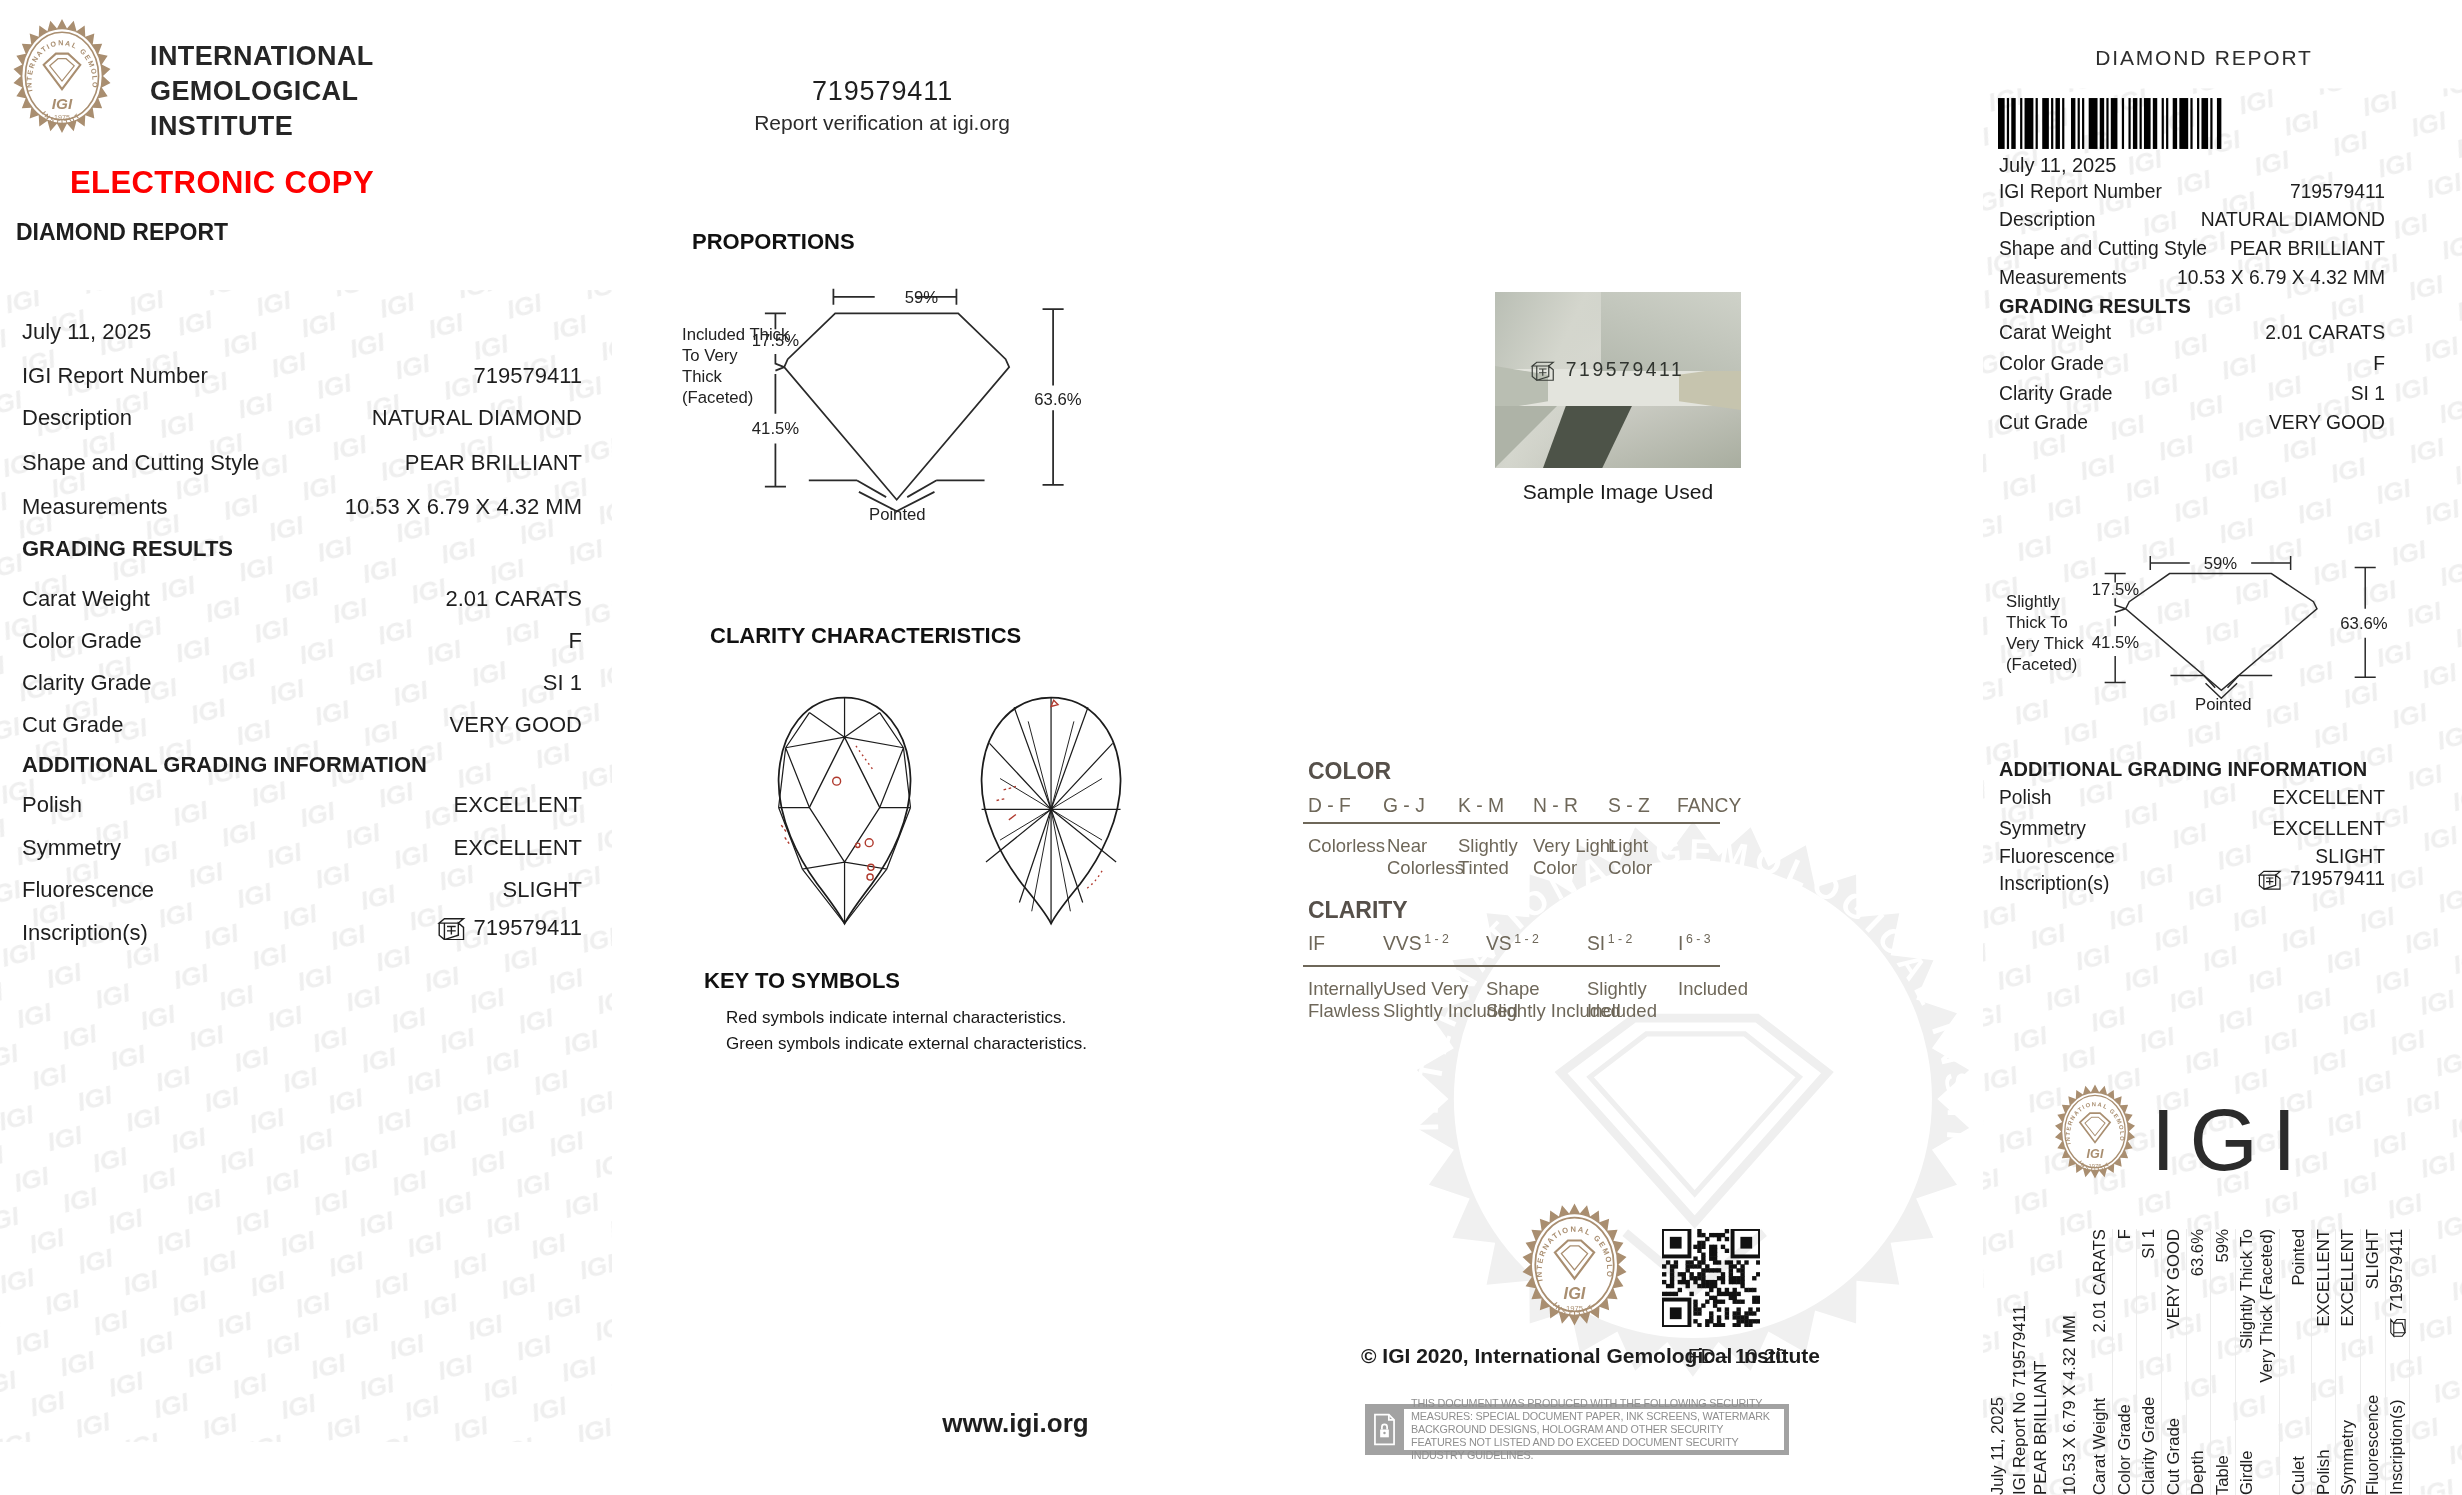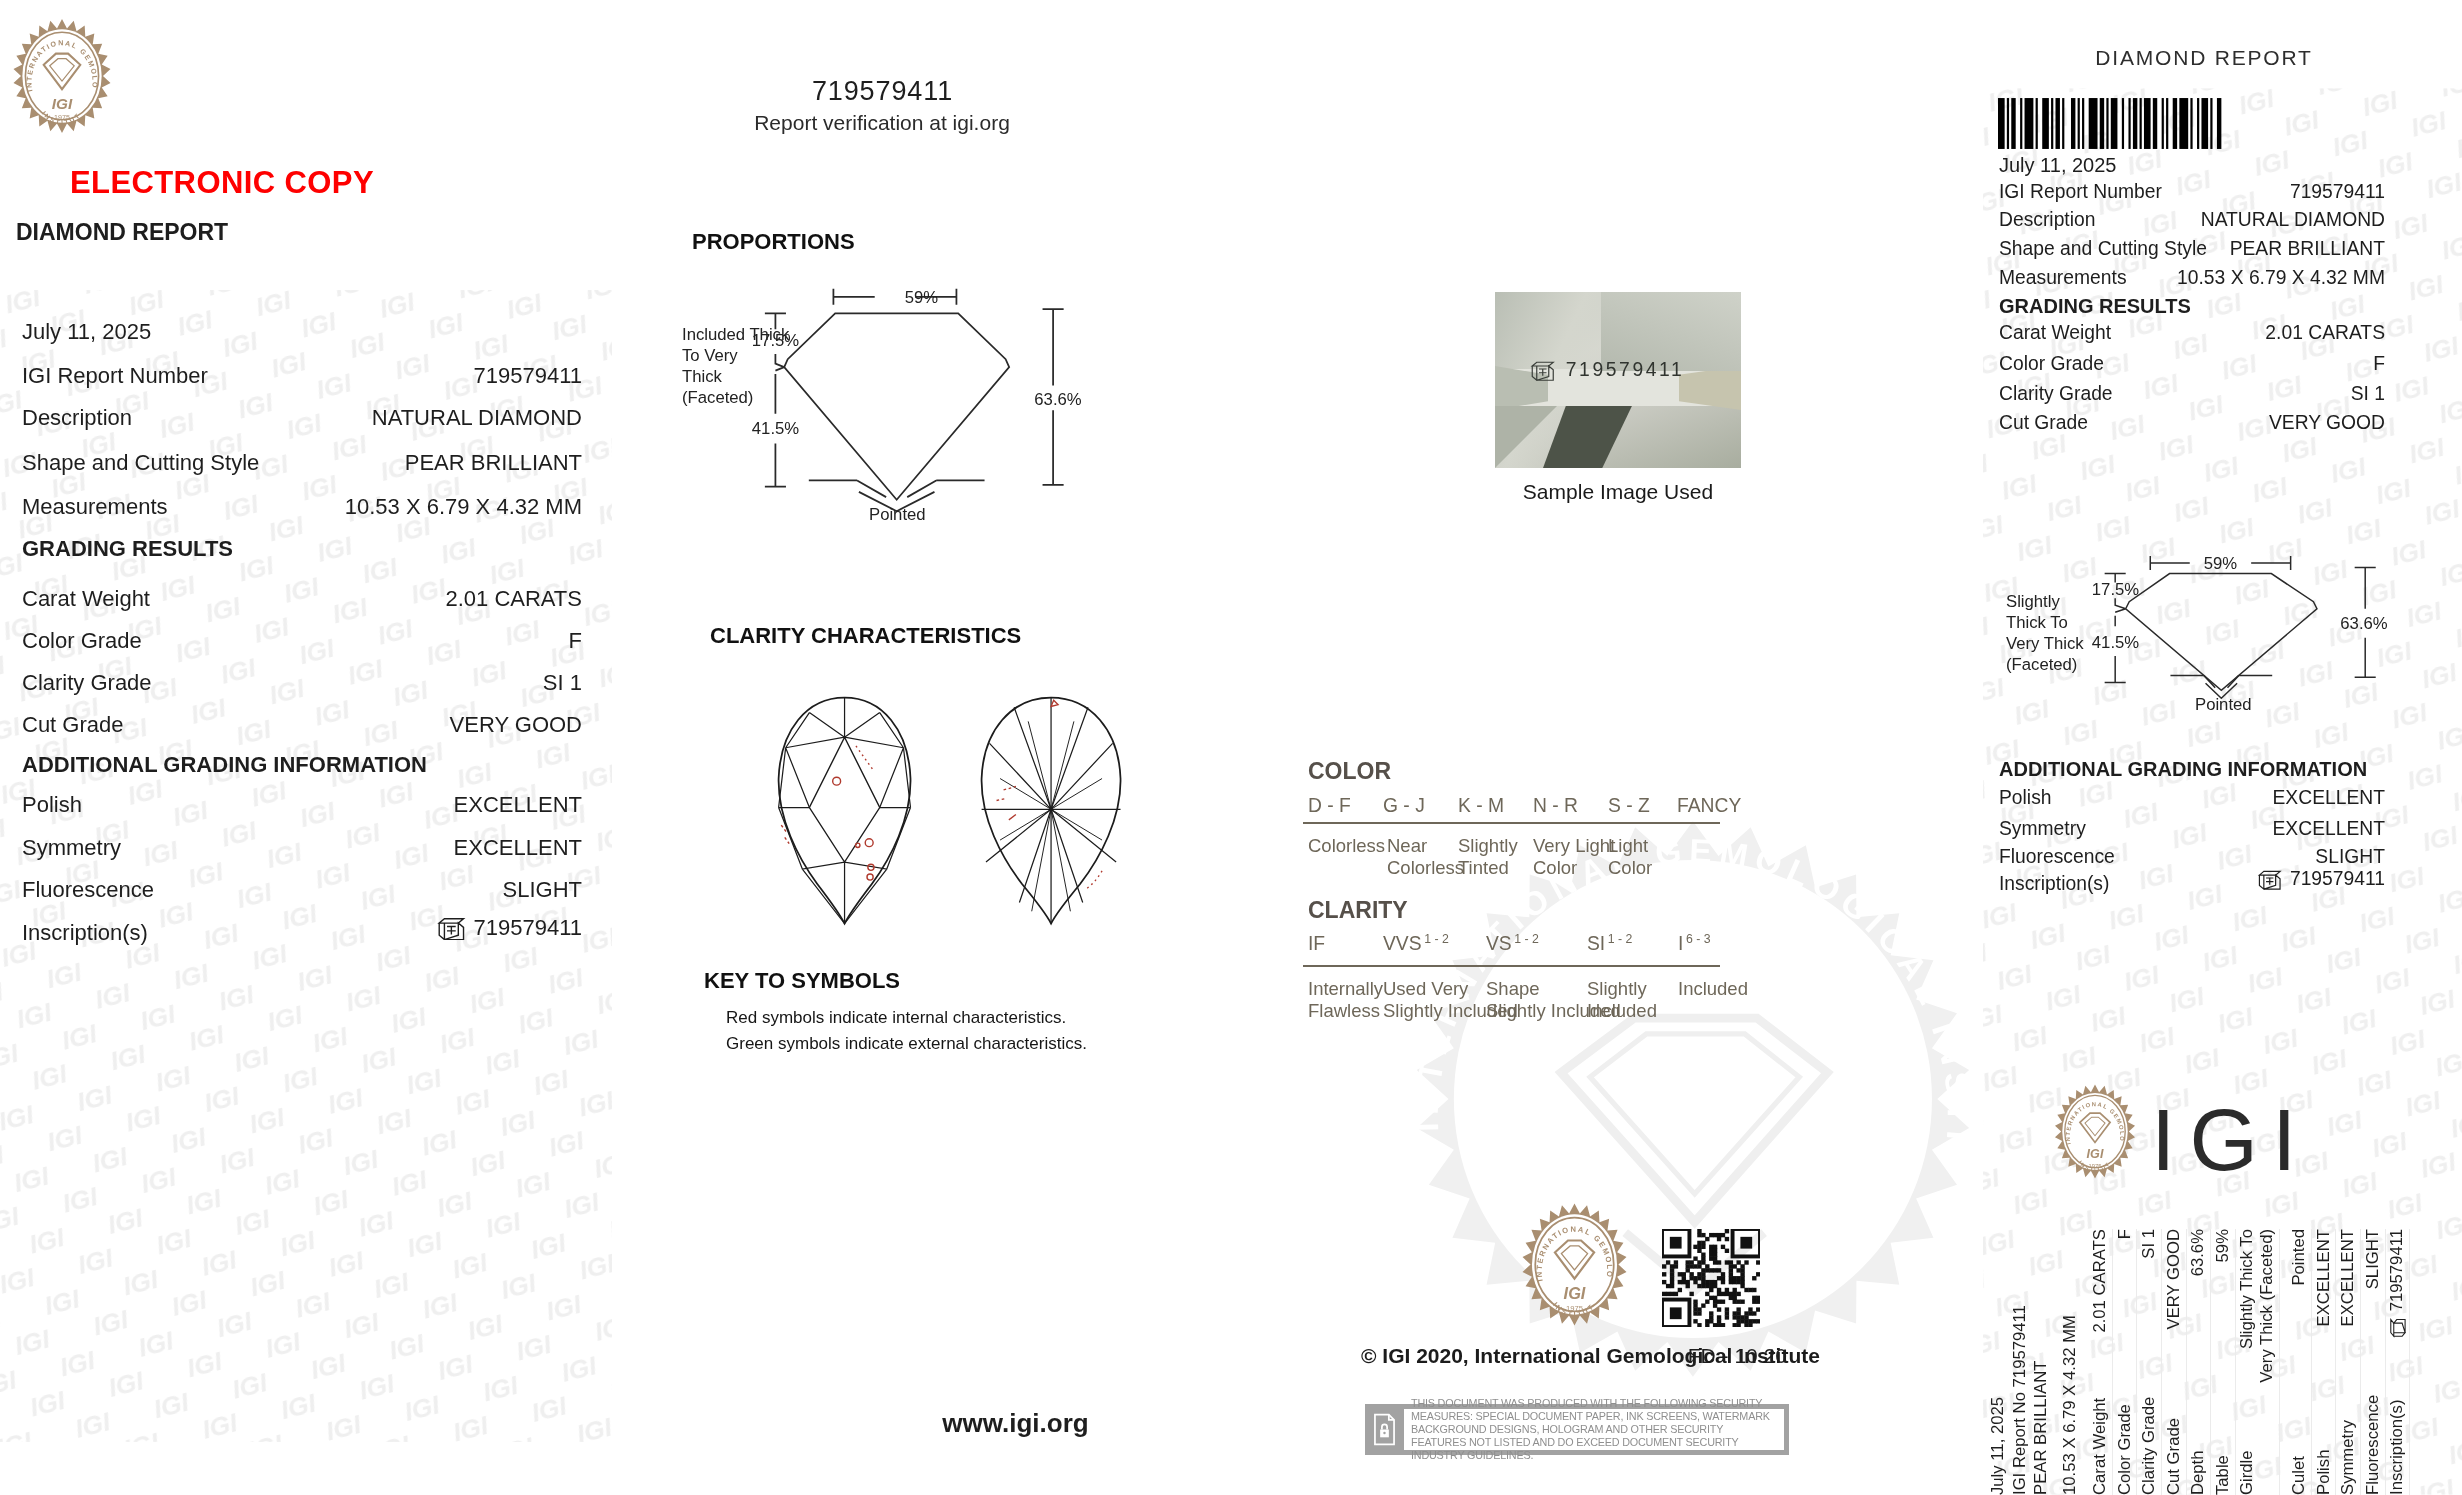--- a/index.html
+++ b/index.html
@@ -110,20 +110,25 @@
     <text font-size="38" font-weight="700" fill="#ffffff" letter-spacing="8"><textPath href="#bigarc" startOffset="6%">INTERNATIONAL GEMOLOGICAL INSTITUTE</textPath></text>
     <path d="M325 300 L408 238 L548 238 L628 300 L477 470 Z" fill="none" stroke="#efefef" stroke-width="10"></path>
     <path d="M358 305 L422 256 L534 256 L596 305 L477 438 Z" fill="none" stroke="#efefef" stroke-width="6"></path>
     <path d="M398 482 L477 548 L556 482" fill="none" stroke="#efefef" stroke-width="10"></path>
   </svg>
 
   <svg class="abs" style="left:10.6px;top:16px" width="102" height="120" viewBox="0 0 100 118">
       <use href="#sealsym"></use>
     </svg>
 
+  <div class="orgname">
+    <div>INTERNATIONAL</div>
+    <div>GEMOLOGICAL</div>
+    <div>INSTITUTE</div>
+  </div>
   <div class="ecopy" style="color:#fe0000">ELECTRONIC COPY</div>
   <div class="dreport">DIAMOND REPORT</div>
 
   <div class="frow lrow" style="top:319px">
     <span>July 11, 2025</span>
   </div>
   <div class="frow lrow" style="top:363px">
     <span>IGI Report Number</span>
     <span>719579411</span>
   </div>

